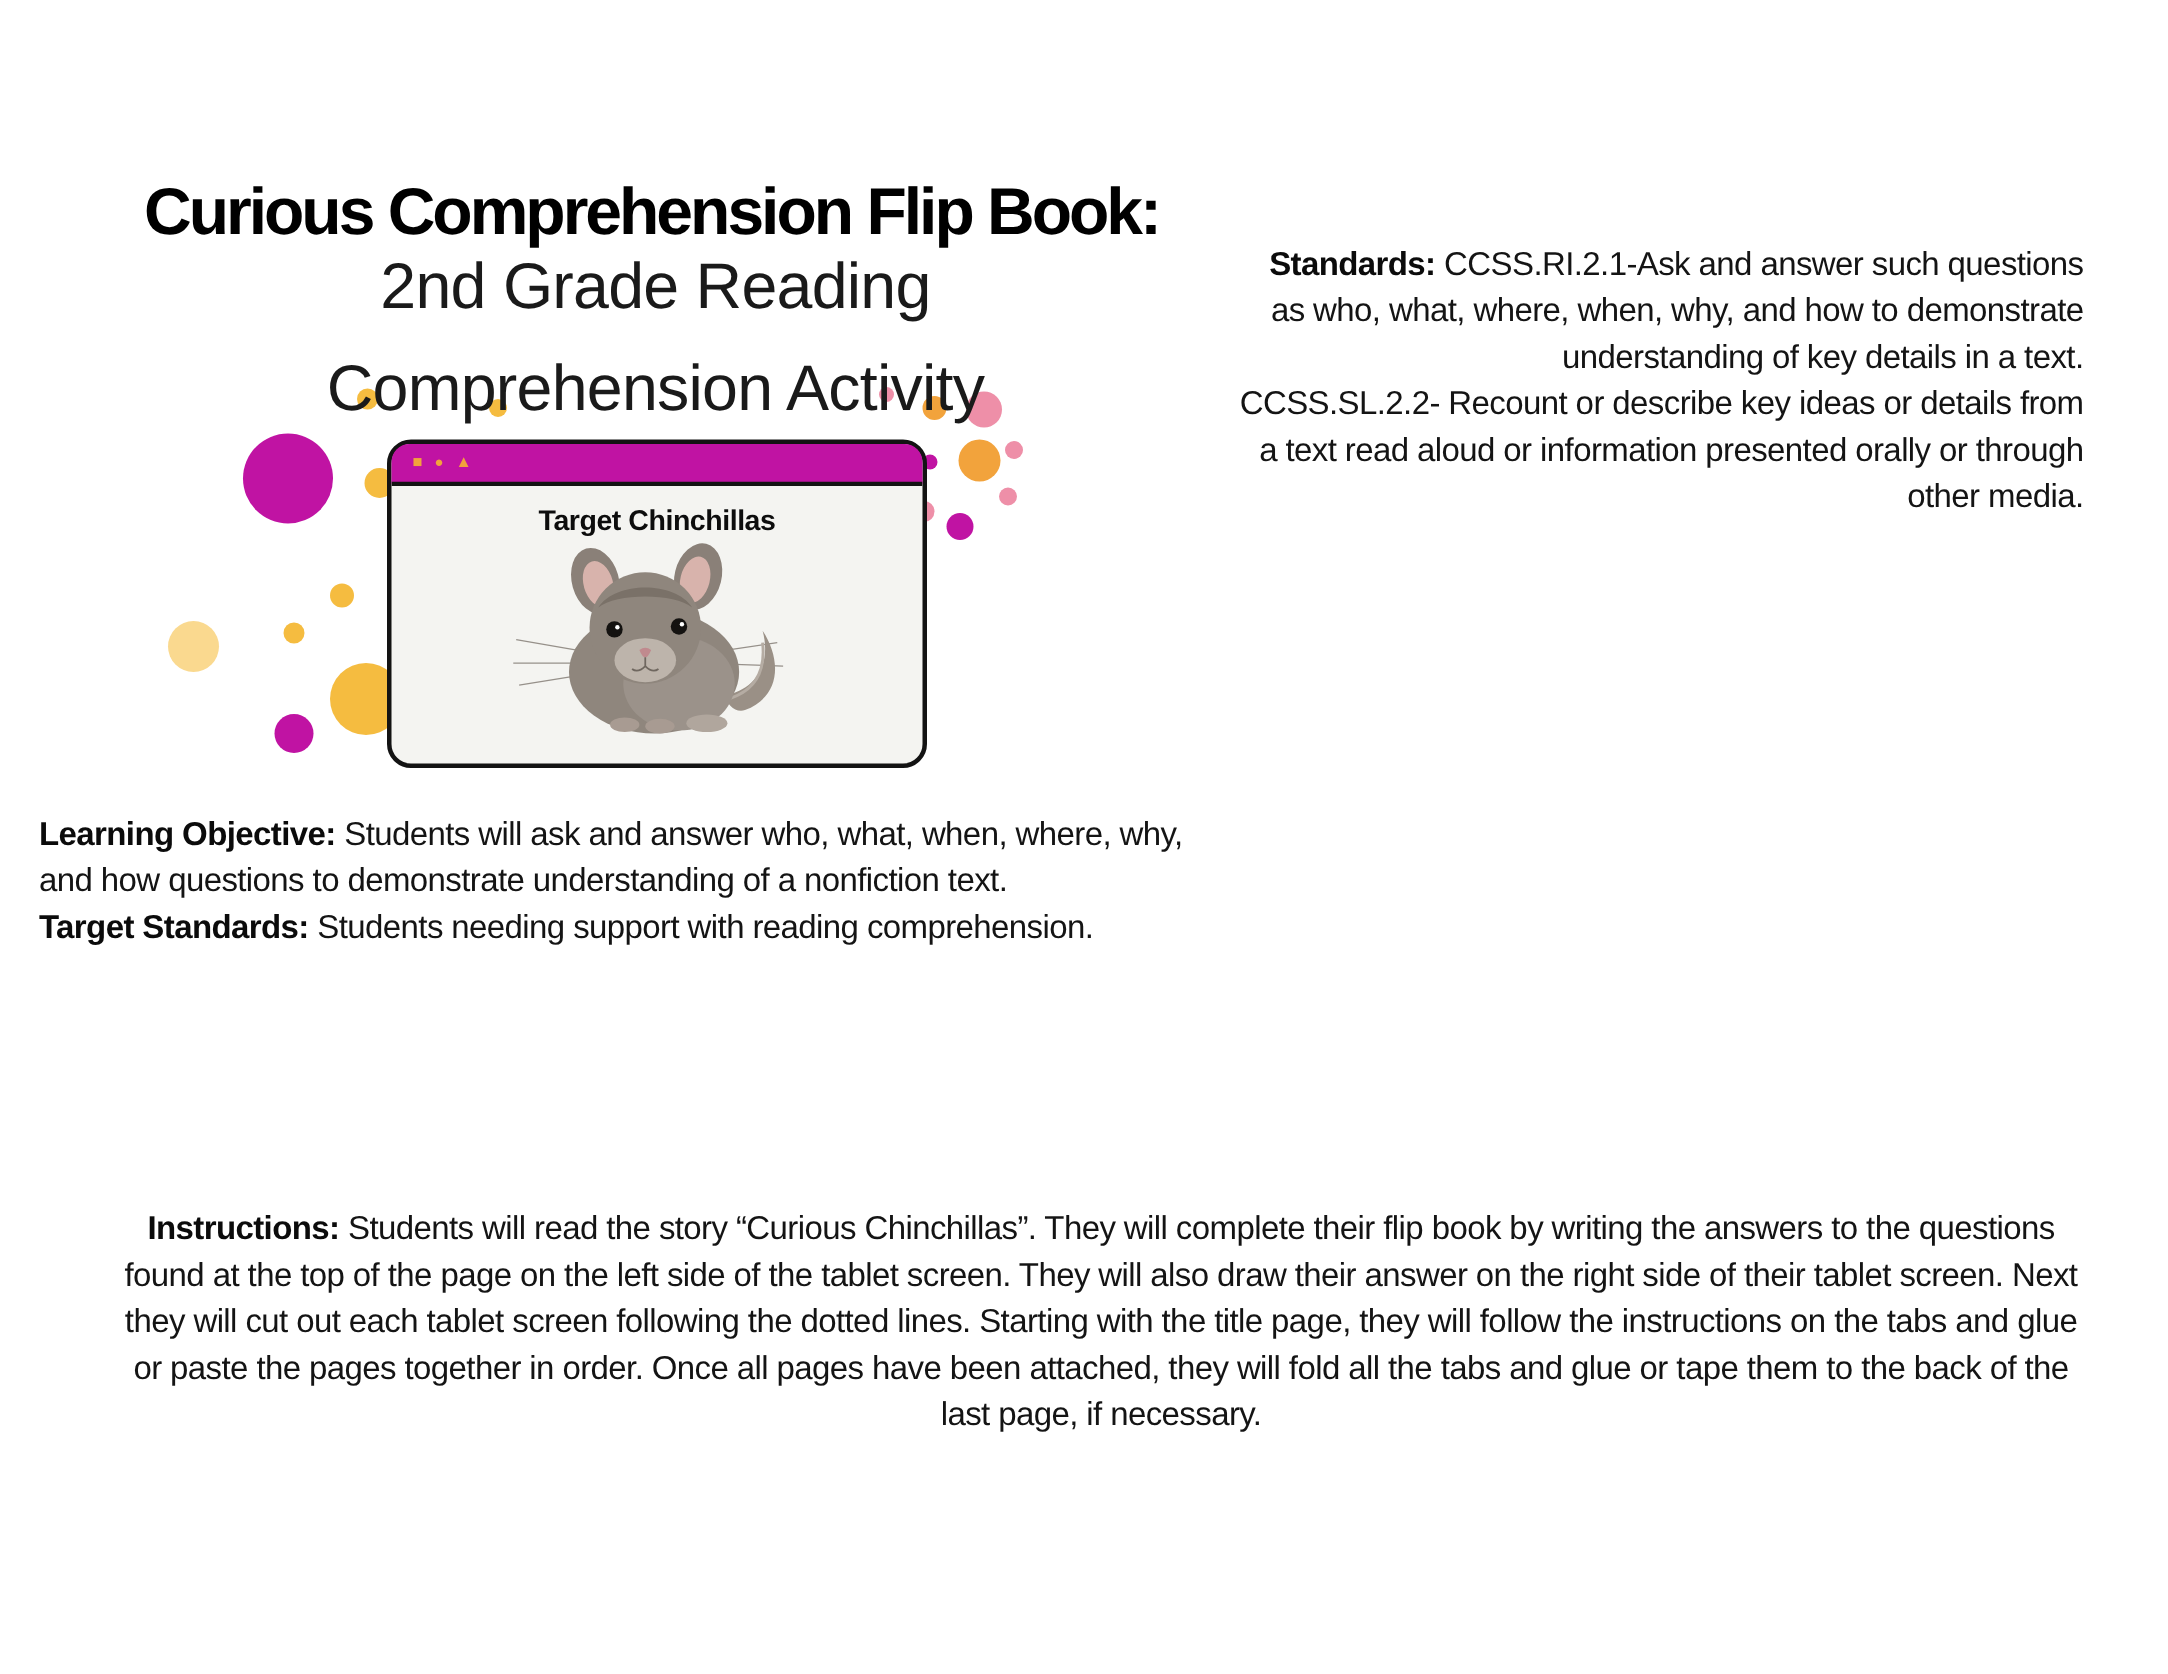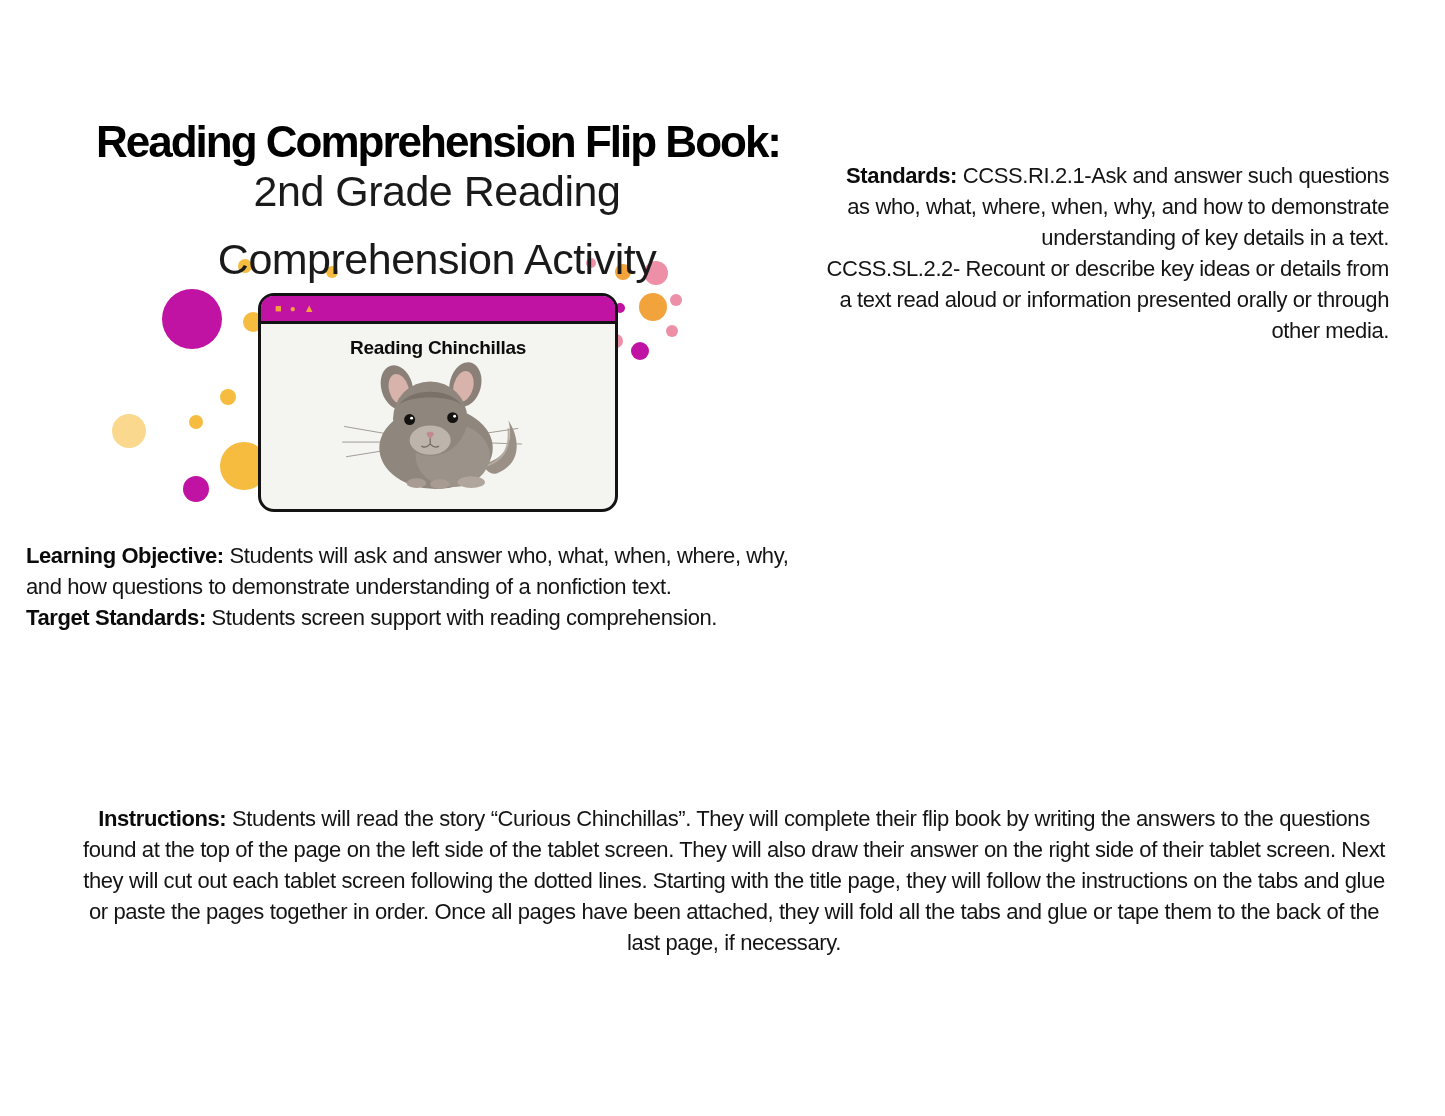--- a/index.html
+++ b/index.html
@@ -55,34 +55,34 @@
     <div class="dot" style="left: 615px; top: 264px; height: 16px; width: 16px; background-color: rgb(242, 163, 60);"></div>
     <div class="dot" style="left: 644px; top: 261px; height: 24px; width: 24px; background-color: rgb(238, 143, 168);"></div>
     <div class="dot" style="left: 639px; top: 293px; height: 28px; width: 28px; background-color: rgb(242, 163, 60);"></div>
     <div class="dot" style="left: 670px; top: 294px; height: 12px; width: 12px; background-color: rgb(238, 143, 168);"></div>
     <div class="dot" style="left: 615px; top: 303px; height: 10px; width: 10px; background-color: rgb(192, 19, 163);"></div>
     <div class="dot" style="left: 609px; top: 334px; height: 14px; width: 14px; background-color: rgb(238, 143, 168);"></div>
     <div class="dot" style="left: 666px; top: 325px; height: 12px; width: 12px; background-color: rgb(238, 143, 168);"></div>
     <div class="dot" style="left: 631px; top: 342px; height: 18px; width: 18px; background-color: rgb(192, 19, 163);"></div>
   </div>
 
-<h1 class="page-title">Reading Comprehension Flip Book:</h1>
+<h1 class="page-title">Curious Comprehension Flip Book:</h1>
 
 <div class="subtitle">
   <div>2nd Grade Reading</div>
   <div>Comprehension Activity</div>
 </div>
 
 <div class="browser-window">
   <div class="titlebar" style="background-color: rgb(192, 19, 163);">
     <span class="tb-icon" style="color: rgb(242, 163, 60);">■</span>
     <span class="tb-icon circle" style="color: rgb(242, 163, 60);">●</span>
     <span class="tb-icon" style="color: rgb(242, 163, 60);">▲</span>
   </div>
-  <div class="win-title">Reading Chinchillas</div>
+  <div class="win-title">Target Chinchillas</div>
   <div class="chinchilla-wrap">
     <svg width="196" height="132" viewBox="0 0 200 135" xmlns="http://www.w3.org/2000/svg">
 
       <g stroke="#6f675f" stroke-width="0.9" opacity="0.7">
         <line x1="62" y1="80" x2="4" y2="70"></line>
         <line x1="62" y1="86" x2="2" y2="86"></line>
         <line x1="62" y1="92" x2="6" y2="101"></line>
         <line x1="128" y1="80" x2="182" y2="72"></line>
         <line x1="128" y1="86" x2="186" y2="88"></line>
       </g>
@@ -118,18 +118,18 @@
   </div>
 </div>
 
 <div class="standards text-block">
   <p><b>Standards:</b> <span>CCSS.RI.2.1-Ask and answer such questions as who, what, where, when, why, and how to demonstrate understanding of key details in a text.</span></p>
   <p><span>CCSS.SL.2.2- Recount or describe key ideas or details from a text read aloud or information presented orally or through other media.</span></p>
 </div>
 
 <div class="objective text-block">
   <p><b>Learning Objective:</b> <span>Students will ask and answer who, what, when, where, why, and how questions to demonstrate understanding of a nonfiction text.</span></p>
-  <p><b>Target Standards:</b> <span>Students screen support with reading comprehension.</span></p>
+  <p><b>Target Standards:</b> <span>Students needing support with reading comprehension.</span></p>
 </div>
 
 <div class="instructions text-block">
   <p><b>Instructions:</b> <span>Students will  read the story “Curious Chinchillas”.  They will complete their flip book by writing the answers to the questions found at the top of the page on the left side of the tablet screen. They will also draw their answer on the right side of their tablet screen.  Next they will cut out each tablet screen following the dotted lines.  Starting with the title page, they will follow the instructions on the tabs and glue or paste the pages together in order. Once all pages have been attached, they will fold  all the tabs and glue or tape them to the back of the last page, if necessary.</span></p>
 </div>
 
 </body></html>

